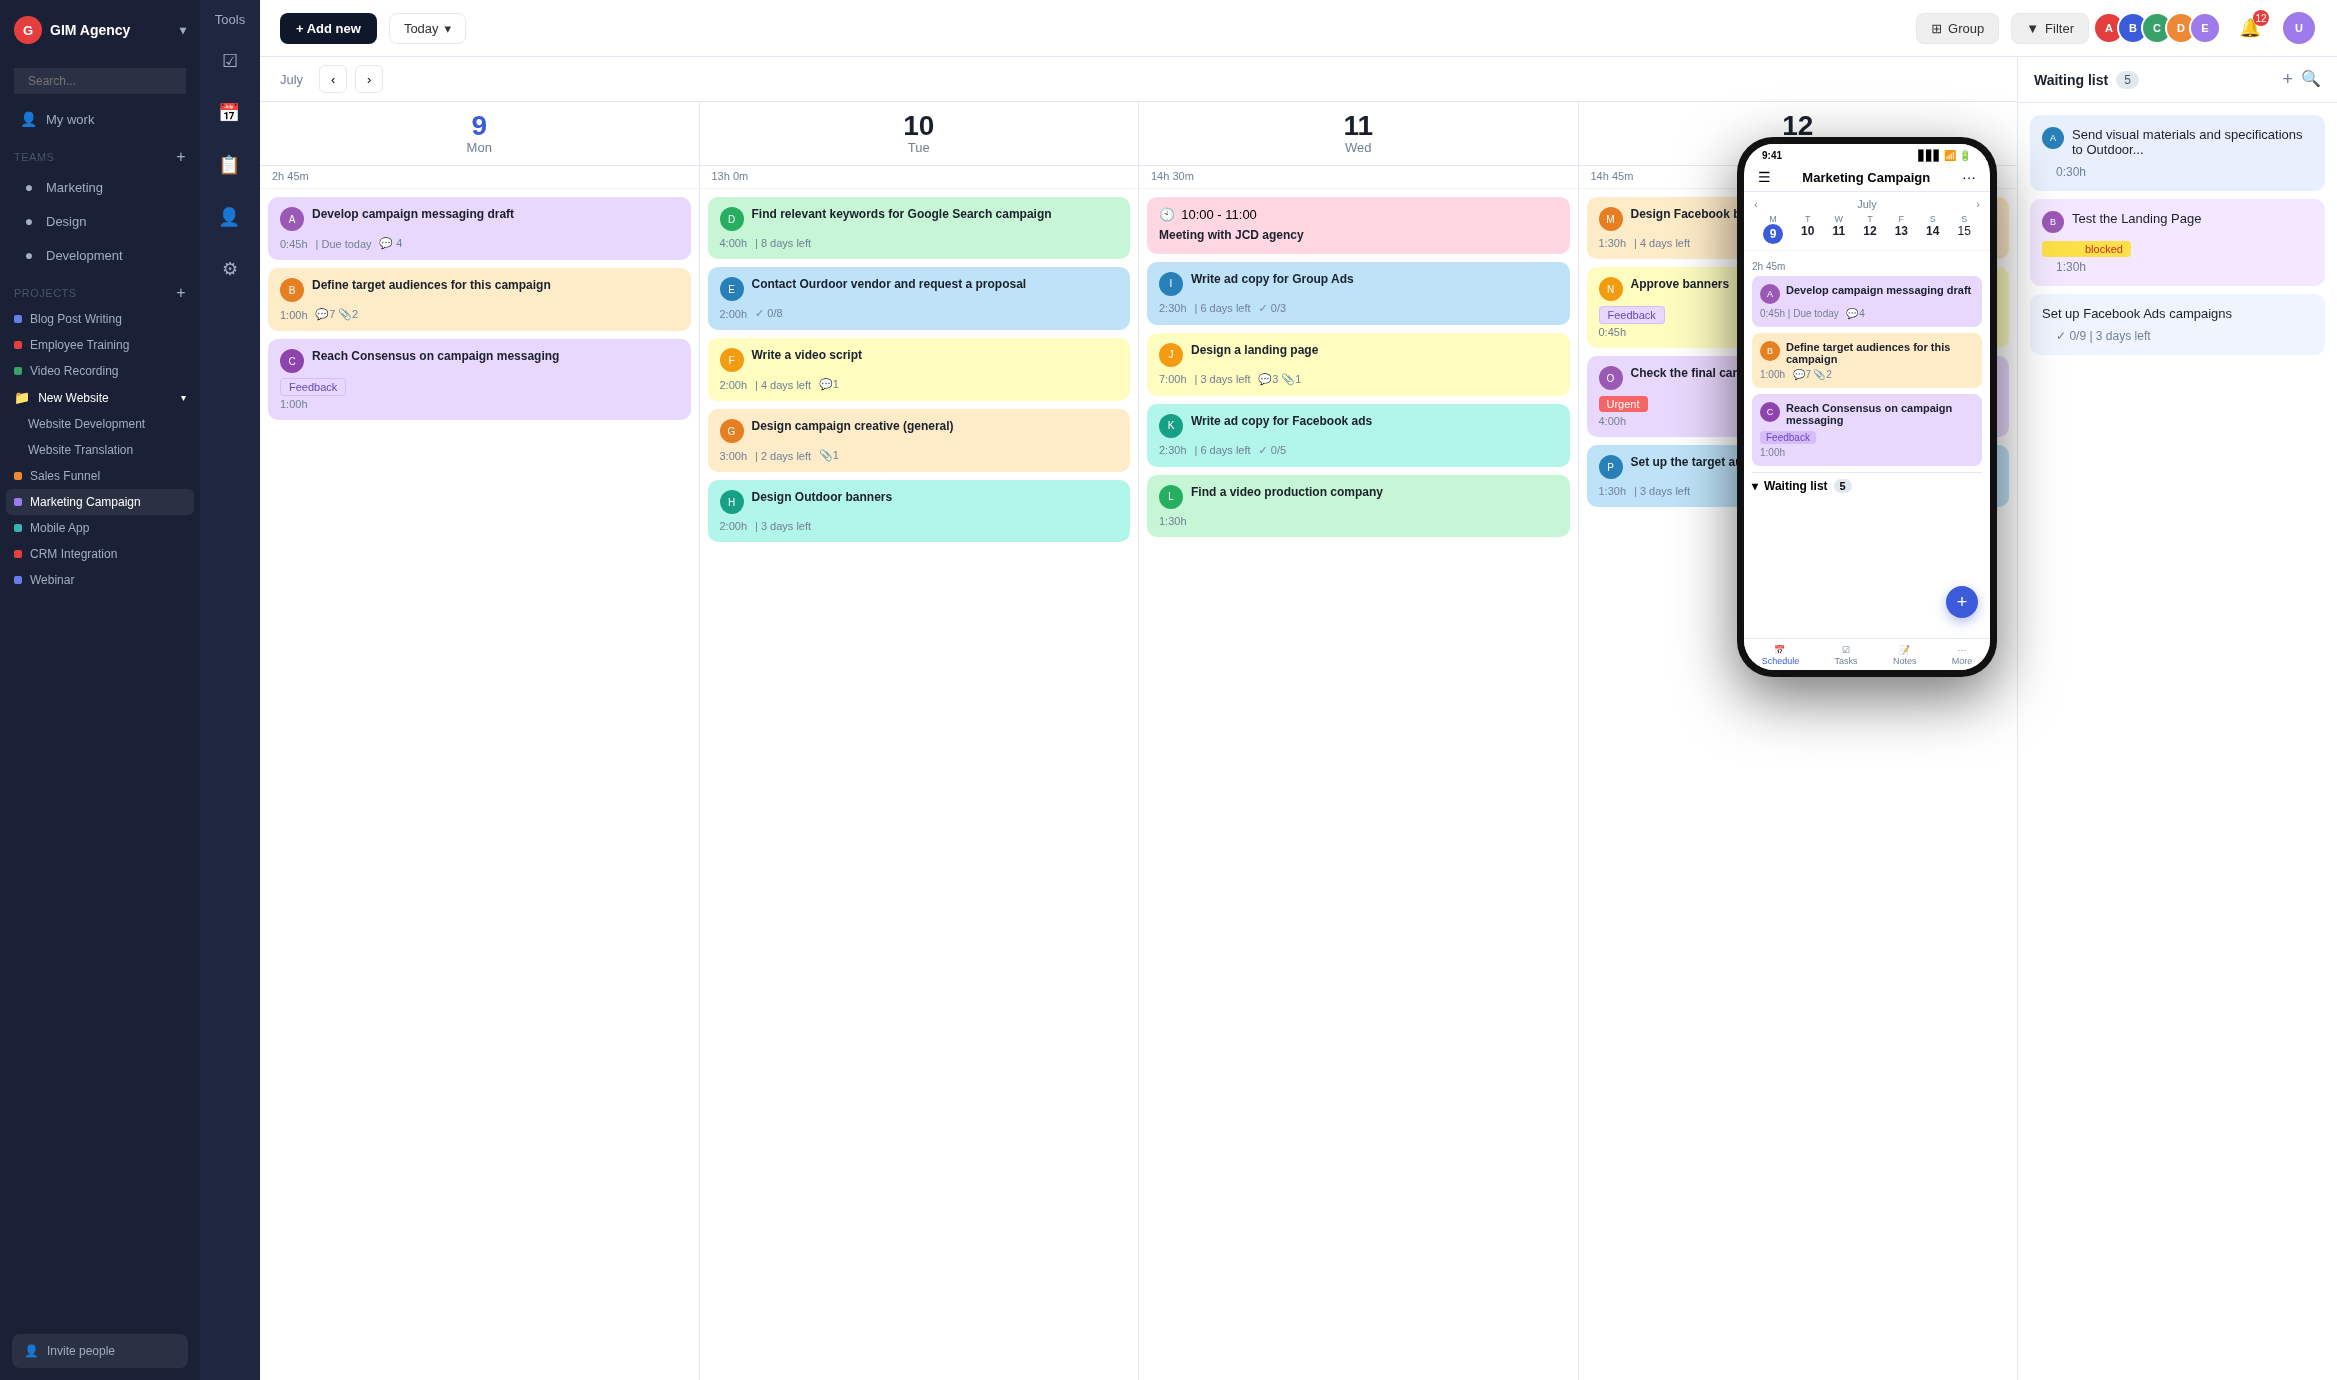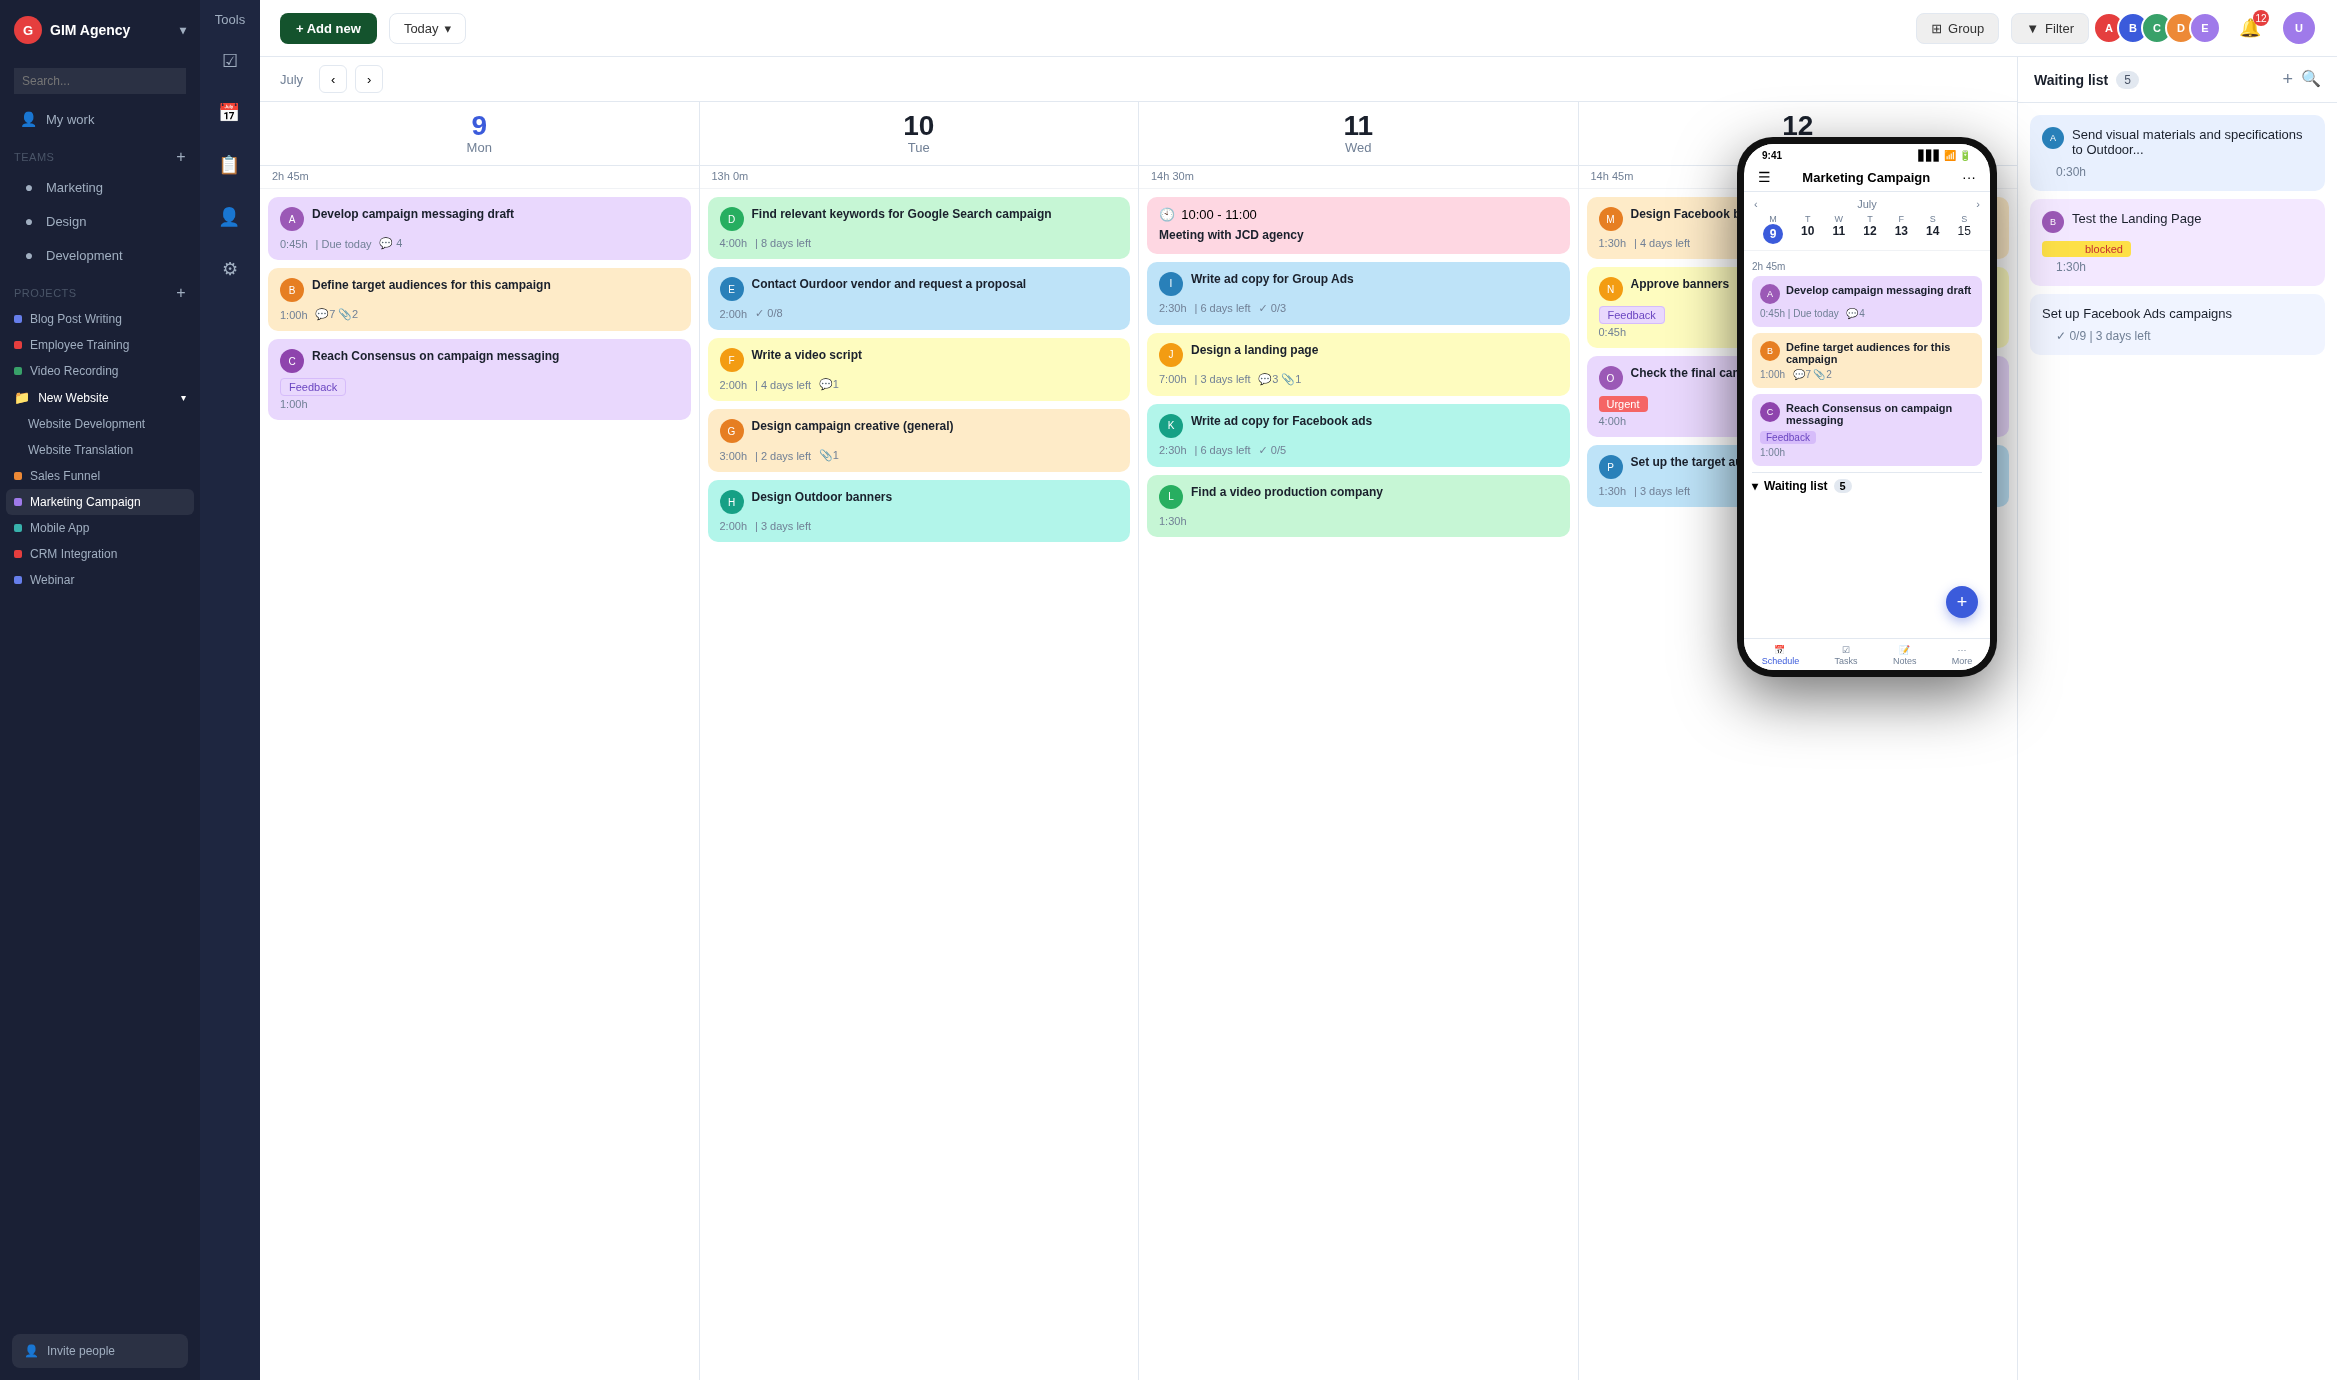--- a/index.html
+++ b/index.html
@@ -3,21 +3,21 @@
   <meta charset="utf-8">
   <style>
     * { box-sizing: border-box; margin: 0; padding: 0; }
     body { font-family: -apple-system, BlinkMacSystemFont, 'Segoe UI', sans-serif; background: #f0f2f5; display: flex; height: 100vh; overflow: hidden; font-size: 13px; }
 
     
     .sidebar { width: 200px; background: #1a2035; color: #a0aec0; display: flex; flex-direction: column; flex-shrink: 0; overflow-y: auto; }
     .sidebar-logo { display: flex; align-items: center; gap: 8px; padding: 16px 14px; color: #fff; font-weight: 600; font-size: 14px; }
     .logo-circle { width: 28px; height: 28px; background: #e53e3e; border-radius: 50%; display: flex; align-items: center; justify-content: center; color: #fff; font-weight: 700; font-size: 13px; }
     .sidebar-search { padding: 8px 14px; }
-    .sidebar-search input { width: 100%; background: rgba(255,255,255,0.08); border: none; border-radius: 0; padding: 6px 8px; color: #a0aec0; font-size: 12px; outline: none; }
+    .sidebar-search input { width: 100%; background: rgba(255,255,255,0.08); border: none; border-radius: 0; padding: 6px 14px; color: #a0aec0; font-size: 12px; outline: none; }
     .sidebar-item { display: flex; align-items: center; gap: 8px; padding: 8px 14px; cursor: pointer; color: #a0aec0; font-size: 13px; border-radius: 6px; margin: 1px 6px; }
     .sidebar-item .icon { font-size: 14px; width: 18px; text-align: center; }
     .sidebar-section { padding: 12px 14px 4px; font-size: 11px; color: #4a5568; text-transform: uppercase; letter-spacing: 0.5px; display: flex; justify-content: space-between; align-items: center; }
     .sidebar-section .plus { color: #a0aec0; font-size: 16px; cursor: pointer; }
     .sidebar-project { display: flex; align-items: center; gap: 8px; padding: 6px 14px; cursor: pointer; color: #a0aec0; font-size: 12px; }
     .sidebar-project.active { color: #fff; background: rgba(255,255,255,0.08); border-radius: 6px; margin: 0 6px; padding: 6px 8px; }
     .dot { width: 8px; height: 8px; border-radius: 2px; flex-shrink: 0; }
     .sub-project { padding-left: 28px; font-size: 12px; }
     .sidebar-bottom { margin-top: auto; padding: 12px; }
     .invite-btn { display: flex; align-items: center; gap: 8px; background: rgba(255,255,255,0.08); border-radius: 8px; padding: 10px 12px; color: #a0aec0; cursor: pointer; font-size: 12px; }
@@ -25,21 +25,21 @@
     
     .tools-panel { width: 60px; background: #1e2640; display: flex; flex-direction: column; align-items: center; padding: 12px 0; gap: 16px; flex-shrink: 0; }
     .tools-label { color: #a0aec0; font-size: 13px; writing-mode: horizontal-tb; }
     .tool-icon { width: 36px; height: 36px; display: flex; align-items: center; justify-content: center; color: #a0aec0; cursor: pointer; border-radius: 8px; font-size: 18px; }
 
     
     .main { flex: 1; display: flex; flex-direction: column; overflow: hidden; background: #fff; }
 
     
     .header { display: flex; align-items: center; padding: 10px 20px; border-bottom: 1px solid #e2e8f0; gap: 12px; flex-shrink: 0; }
-    .add-btn { background: #14532d; color: #fff; border: none; border-radius: 8px; padding: 8px 16px; font-size: 13px; font-weight: 600; cursor: pointer; display: flex; align-items: center; gap: 6px; }
+    .add-btn { background: #0f172a; color: #fff; border: none; border-radius: 8px; padding: 8px 16px; font-size: 13px; font-weight: 600; cursor: pointer; display: flex; align-items: center; gap: 6px; }
     .today-btn { background: #fff; border: 1px solid #e2e8f0; border-radius: 8px; padding: 7px 14px; font-size: 13px; cursor: pointer; display: flex; align-items: center; gap: 6px; color: #333; }
     .header-right { margin-left: auto; display: flex; align-items: center; gap: 12px; }
     .header-btn { display: flex; align-items: center; gap: 6px; padding: 7px 14px; border: 1px solid #e2e8f0; border-radius: 8px; cursor: pointer; font-size: 13px; color: #333; }
     .avatars { display: flex; }
     .avatar { width: 32px; height: 32px; border-radius: 50%; border: 2px solid #fff; margin-left: -8px; background: #ccc; display: flex; align-items: center; justify-content: center; font-size: 11px; font-weight: 600; color: #fff; overflow: hidden; }
     .notif-btn { position: relative; width: 36px; height: 36px; display: flex; align-items: center; justify-content: center; cursor: pointer; }
     .notif-badge { position: absolute; top: 0; right: 0; background: #e53e3e; color: #fff; font-size: 10px; border-radius: 50%; width: 16px; height: 16px; display: flex; align-items: center; justify-content: center; }
     .calendar-main { flex: 1; overflow: hidden; display: flex; flex-direction: column; }
     .calendar-header { display: flex; align-items: center; padding: 8px 20px; border-bottom: 1px solid #e2e8f0; gap: 8px; flex-shrink: 0; }
     .cal-nav { width: 28px; height: 28px; border: 1px solid #e2e8f0; border-radius: 6px; display: flex; align-items: center; justify-content: center; cursor: pointer; }

